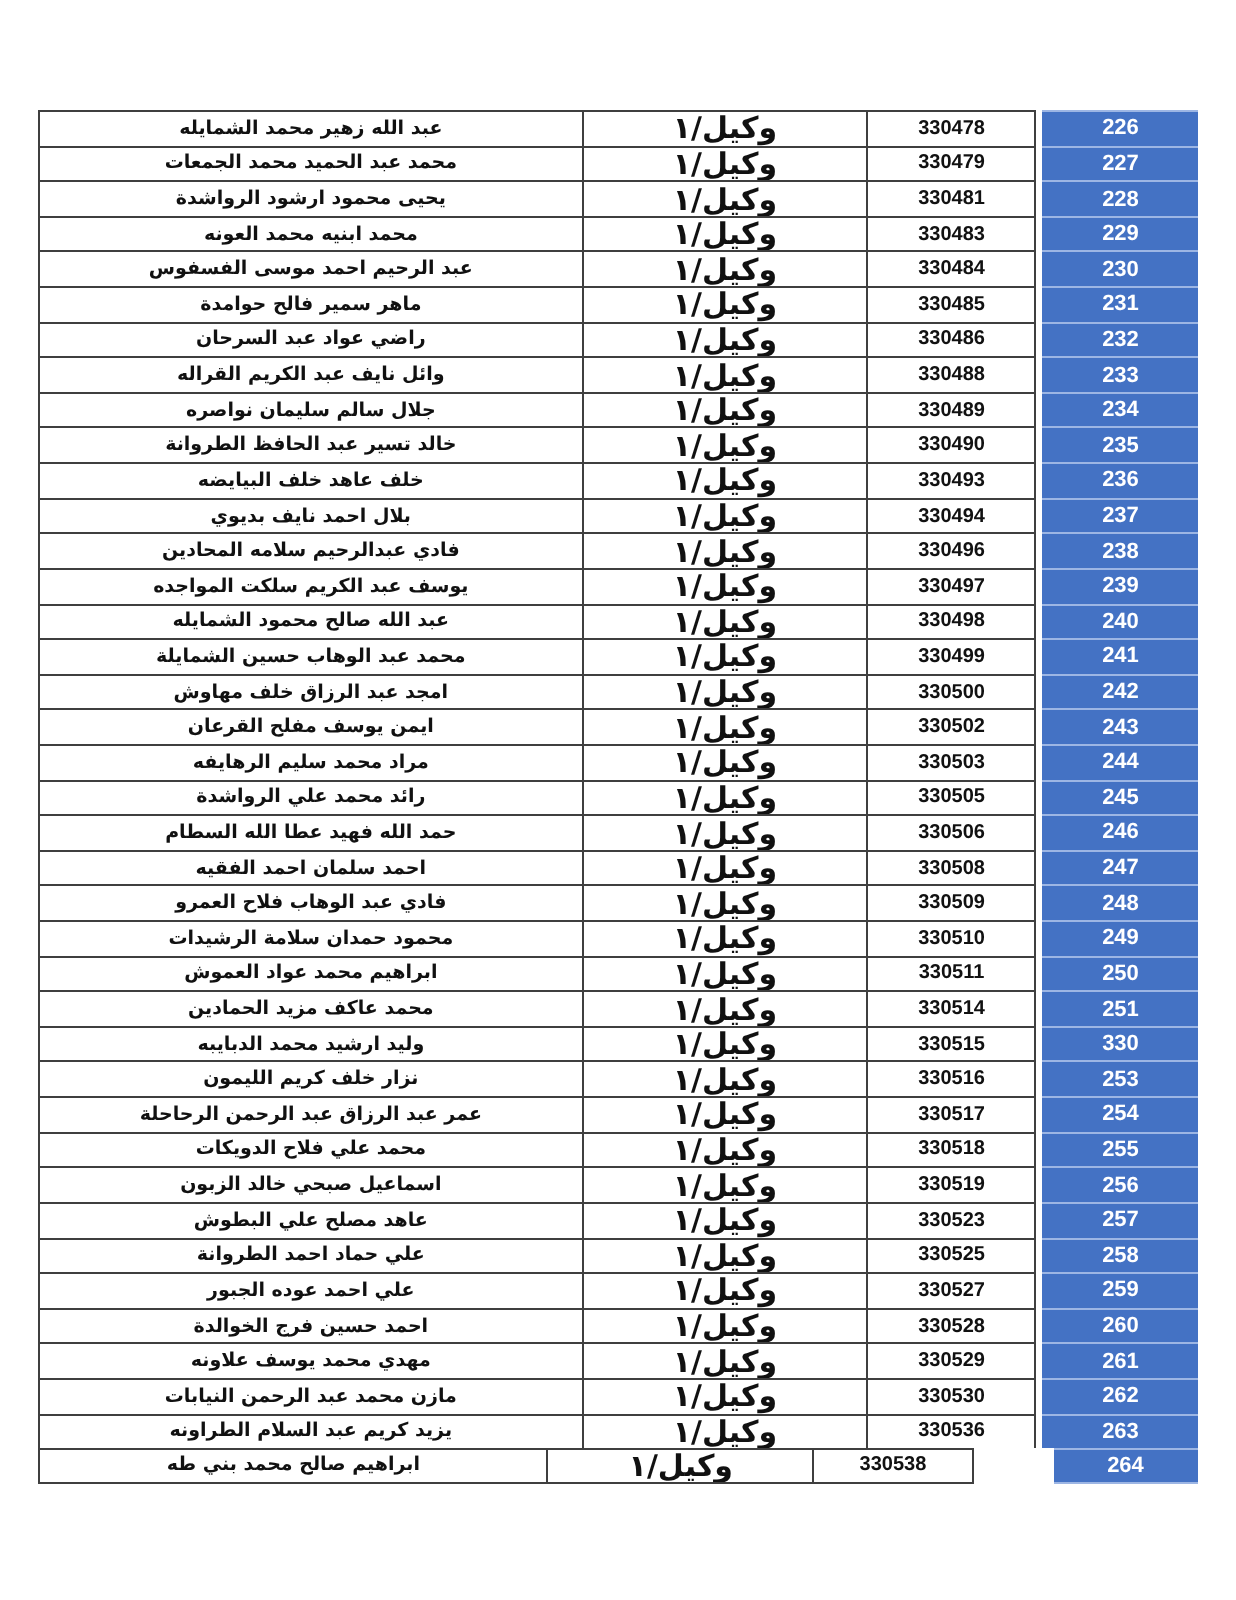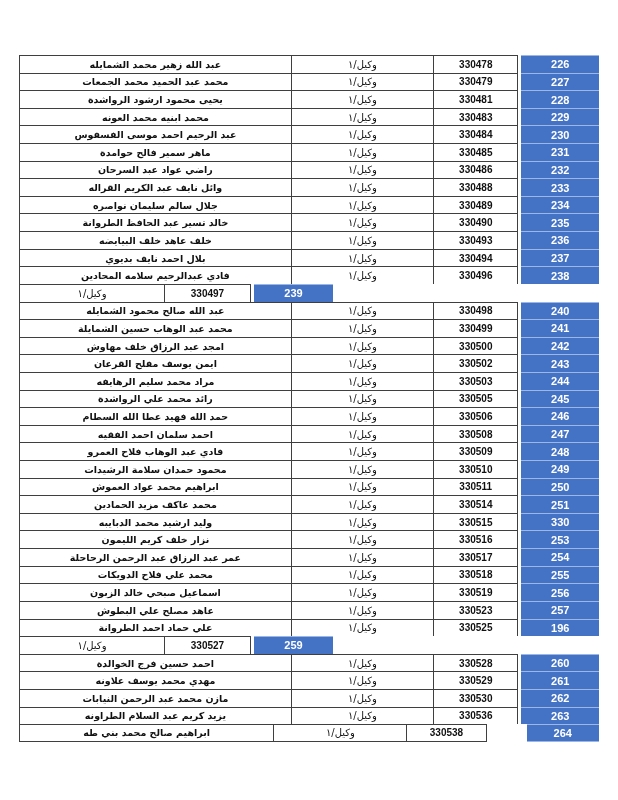--- a/index.html
+++ b/index.html
@@ -48,22 +48,22 @@
   .name-cell {
     width: 277px;
     direction: rtl;
     font-size: 9.5px;
     font-weight: bold;
     color: #111111;
   }
   .role-cell {
     width: 145px;
     direction: rtl;
-    font-size: 10px;
-    font-weight: normal;
+    font-size: 15px;
+    font-weight: bold;
     color: #111111;
   }
   .regno-cell {
     width: 87px;
     border-right: 1px solid #3f3f3f;
     font-family: "Liberation Sans", sans-serif;
     font-size: 10px;
     font-weight: bold;
     color: #111111;
   }
@@ -159,20 +159,21 @@
     <div class="cell bordered regno-cell">330494</div>
     <div class="cell serial-cell">237</div>
   </div>
       <div class="trow">
     <div class="cell bordered name-cell">فادي عبدالرحيم سلامه المحادين</div>
     <div class="cell bordered role-cell">وكيل/١</div>
     <div class="cell bordered regno-cell">330496</div>
     <div class="cell serial-cell">238</div>
   </div>
       <div class="trow">
+    <div class="cell bordered name-cell">يوسف عبد الكريم سلكت المواجده</div>
     <div class="cell bordered role-cell">وكيل/١</div>
     <div class="cell bordered regno-cell">330497</div>
     <div class="cell serial-cell">239</div>
   </div>
       <div class="trow">
     <div class="cell bordered name-cell">عبد الله صالح محمود الشمايله</div>
     <div class="cell bordered role-cell">وكيل/١</div>
     <div class="cell bordered regno-cell">330498</div>
     <div class="cell serial-cell">240</div>
   </div>
@@ -275,23 +276,24 @@
       <div class="trow">
     <div class="cell bordered name-cell">عاهد مصلح علي البطوش</div>
     <div class="cell bordered role-cell">وكيل/١</div>
     <div class="cell bordered regno-cell">330523</div>
     <div class="cell serial-cell">257</div>
   </div>
       <div class="trow">
     <div class="cell bordered name-cell">علي حماد احمد الطروانة</div>
     <div class="cell bordered role-cell">وكيل/١</div>
     <div class="cell bordered regno-cell">330525</div>
-    <div class="cell serial-cell">196</div>
-  </div>
-      <div class="trow">
+    <div class="cell serial-cell">258</div>
+  </div>
+      <div class="trow">
+    <div class="cell bordered name-cell">علي احمد عوده الجبور</div>
     <div class="cell bordered role-cell">وكيل/١</div>
     <div class="cell bordered regno-cell">330527</div>
     <div class="cell serial-cell">259</div>
   </div>
       <div class="trow">
     <div class="cell bordered name-cell">احمد حسين فرج الخوالدة</div>
     <div class="cell bordered role-cell">وكيل/١</div>
     <div class="cell bordered regno-cell">330528</div>
     <div class="cell serial-cell">260</div>
   </div>

